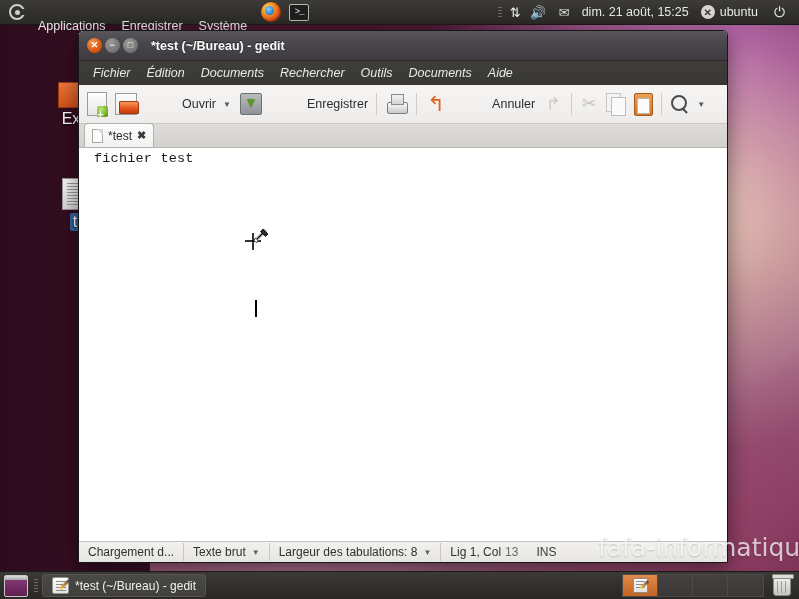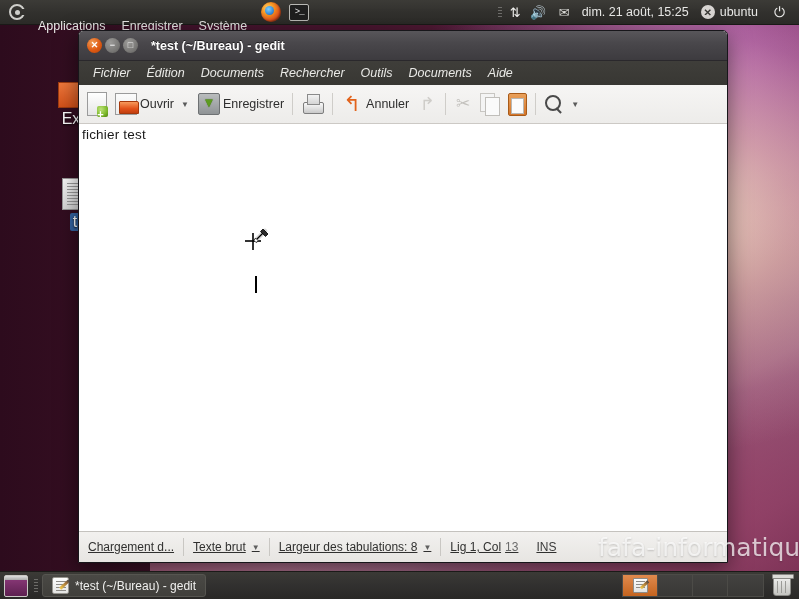--- a/index.html
+++ b/index.html
@@ -136,21 +136,21 @@
     display: flex; align-items: center; padding-left: 6px;
   }
   .menu-item { padding: 0 8px; color: #e9e9e6; font-size: 12.5px; white-space: nowrap; line-height: 24px; font-style: italic; }
 
   #toolbar {
     height: 39px; flex: none;
     background: linear-gradient(180deg, #f6f5f4 0%, #edecea 100%);
     border-bottom: 1px solid #ccc9c5;
     display: flex; align-items: center; padding: 0 4px;
   }
-  .tb-btn { display: flex; align-items: center; height: 31px; padding: 0 4px; border-radius: 3px; white-space: nowrap; }
+  .tb-btn { display: flex; align-items: center; height: 31px; padding: 0 4px; border-radius: 3px; white-space: nowrap; gap: 42px; }
   .tb-btn .lbl { font-size: 12.5px; color: #2e2e2e; margin-left: 3px; }
   .tb-sep { width: 1px; height: 22px; background: #cfcdc9; margin: 0 4px; flex: none; }
   .tb-arrow { font-size: 8px; color: #5a5a5a; margin: 0 5px 0 3px; }
 
   .icn { position: relative; flex: none; }
   
   #new-doc-icon { width: 20px; height: 24px; background: linear-gradient(180deg,#ffffff 0%,#e6e6e6 100%);
     border: 1px solid #9b9b9b; }
   #new-doc-icon::before { content:""; position:absolute; right:-2px; bottom:-2px; width:11px; height:11px;
     background: radial-gradient(circle at 35% 30%, #bfe37a 0%, #7bb829 60%, #4e7e13 100%); border-radius:2px; }
@@ -215,33 +215,33 @@
     border:3px solid transparent; border-top-color:#d8d6d2; border-right-color:#d8d6d2; }
   #tab-label { font-size: 12px; color: #2b2b2b; }
   #tab-close-icon { font-size: 11px; color: #3a3a3a; font-weight: bold; }
 
   
   #text-view {
     flex: 1; background: #ffffff; position: relative;
     border-bottom: 1px solid #c4c2be; overflow: hidden;
   }
   #text-content {
-    position: absolute; left: 3px; top: 3px;
-    font-family: Liberation Sans, sans-serif; font-size: 13.5px; color: #1a1a1a;
+    position: absolute; left: 15px; top: 3px;
+    font-family: Liberation Mono, monospace; font-size: 13.5px; color: #1a1a1a;
     white-space: pre; letter-spacing: 0.2px;
   }
   #text-caret {
     position: absolute; left: 176px; top: 152px; width: 1.5px; height: 17px; background: #000;
   }
 
   
   #statusbar {
-    height: 30px; flex: none;
+    height: 20px; flex: none;
     background: linear-gradient(180deg,#f2f1ef 0%,#e7e5e2 100%);
-    display: flex; align-items: center; font-size: 12px; color: #30302f; text-decoration: underline;
+    display: flex; align-items: center; font-size: 12px; color: #30302f;
   }
   .sb-cell { height: 26px; display: flex; align-items: center; padding: 0 9px; white-space: nowrap; }
   .sb-sep { width: 1px; height: 18px; background: #c9c7c3; flex: none; }
   .sb-arrow { font-size: 8px; color: #5f5f5f; margin-left: 6px; }
   #status-position .dim { color: #6a6a6a; margin-left: 4px; }
   #status-insert { color: #3a3a3a; }
 
   
   #cursor-eyedropper { position: absolute; left: 243px; top: 225px; width: 28px; height: 28px; pointer-events: none; }
 
@@ -414,20 +414,27 @@
     <div class="tb-btn">
       <span class="icn" id="paste-icon"></span>
     </div>
     <div class="tb-sep"></div>
     <div class="tb-btn">
       <span class="icn" id="search-icon"></span>
     </div>
     <span class="tb-arrow">▼</span>
   </div>
 
+  <div id="tabstrip">
+    <div id="document-tab">
+      <span id="tab-file-icon"></span>
+      <span id="tab-label">*test</span>
+      <span id="tab-close-icon">✖</span>
+    </div>
+  </div>
 
   <div id="text-view">
     <div id="text-content">fichier test</div>
     <div id="text-caret"></div>
   </div>
 
   <div id="statusbar">
     <div class="sb-cell">Chargement d...</div>
     <div class="sb-sep"></div>
     <div class="sb-cell">

